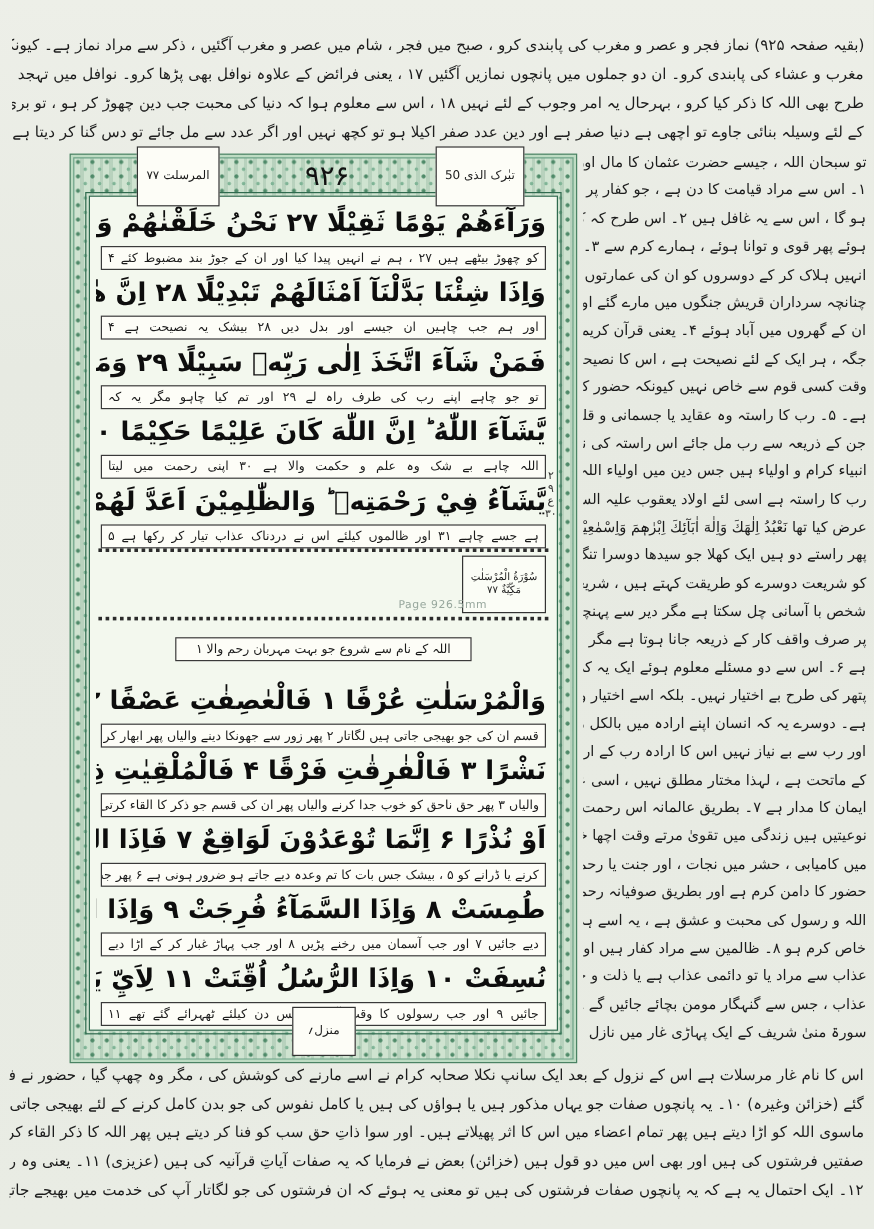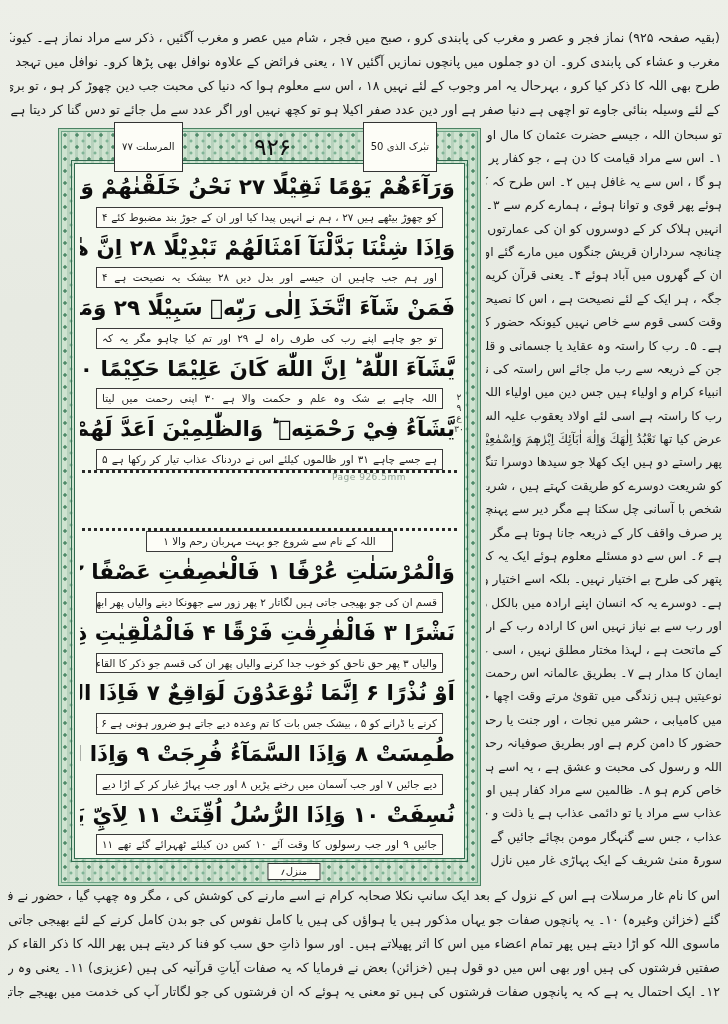--- a/index.html
+++ b/index.html
@@ -68,50 +68,50 @@
 
   .row-arabic{
     font-size:21.5px;font-weight:600;line-height:40px;height:40px;
     text-align:justify;text-align-last:justify;white-space:nowrap;
     overflow:hidden;padding:0 4px;color:#0d0d0d;
   }
   .row-urdu,.row-urdu-narrow{
     background:#fdfdf7;border:1px solid #3a3a3a;
     font-size:10.4px;line-height:19px;height:19px;
     text-align:justify;text-align-last:justify;white-space:nowrap;
-    overflow:hidden;padding:0 5px;margin:0 16px;
-  }
-  .row-urdu-narrow{width:62%;margin:0 auto;text-align:left;text-align-last:center;}
+    overflow:hidden;padding:0 5px;margin:0 4px;
+  }
+  .row-urdu-narrow{width:62%;margin:14px auto;text-align:left;text-align-last:center;}
 
   .bismillah-block{
     border-top:3px dotted #2b2b2b;border-bottom:3px dotted #2b2b2b;
     height:50px;display:flex;direction:rtl;align-items:stretch;gap:5px;
     padding:3px 2px;margin:0 2px;box-sizing:content-box;
   }
   .bm-box{
     border:1px solid #333;background:#fbfdf6;display:flex;flex-direction:column;
     align-items:center;justify-content:center;text-align:center;
   }
   .bm-side{flex:0 0 66px;font-size:8.5px;line-height:11px;padding:1px;}
   .bm-center{flex:1;font-size:17px;font-weight:700;}
 
   .manzil{
     position:absolute;bottom:5px;left:50%;transform:translateX(-50%);
     background:#fdfdf7;border:1px solid #333;font-size:10px;line-height:15px;
-    padding:0 12px;white-space:nowrap;z-index:2;margin-left:24px;
+    padding:12px 12px;white-space:nowrap;z-index:2;
   }
 
   
   .ruku-marker{
     position:absolute;left:451px;top:392px;width:16px;
     font-size:9px;line-height:10.5px;text-align:center;color:#2b2b2b;
     white-space:pre-line;
   }
   .watermark{
-    position:absolute;left:332px;top:472px;
+    position:absolute;left:332px;top:500px;
     font-size:9px;color:#97a79d;direction:ltr;letter-spacing:.5px;
   }
 </style>
 </head>
 <body>
 
 <div class="page">
 
   <div class="urdu-block top-block">
 
@@ -127,20 +127,21 @@
       <span class="hdr-num">۹۲۶</span>
       <span class="hdr-box">المرسلت ۷۷</span>
     </div>
 
     <div class="frame-inner">
       <div class="rows">
         
       <div class="frow row-arabic">وَرَآءَهُمْ يَوْمًا ثَقِيْلًا ۲۷ نَحْنُ خَلَقْنٰهُمْ وَشَدَدْنَآ اَسْرَهُمْ</div><div class="frow row-urdu">کو چھوڑ بیٹھے ہیں ۲۷ ، ہم نے انہیں پیدا کیا اور ان کے جوڑ بند مضبوط کئے ۴</div><div class="frow row-arabic">وَاِذَا شِئْنَا بَدَّلْنَآ اَمْثَالَهُمْ تَبْدِيْلًا ۲۸ اِنَّ هٰذِهٖ تَذْكِرَةٌ</div><div class="frow row-urdu">اور ہم جب چاہیں ان جیسے اور بدل دیں ۲۸ بیشک یہ نصیحت ہے ۴</div><div class="frow row-arabic">فَمَنْ شَآءَ اتَّخَذَ اِلٰى رَبِّهٖ سَبِيْلًا ۲۹ وَمَا تَشَآءُوْنَ اِلَّآ اَنْ</div><div class="frow row-urdu">تو جو چاہے اپنے رب کی طرف راہ لے ۲۹ اور تم کیا چاہو مگر یہ کہ</div><div class="frow row-arabic">يَّشَآءَ اللّٰهُ ؕ اِنَّ اللّٰهَ كَانَ عَلِيْمًا حَكِيْمًا ۳۰ يُّدْخِلُ مَنْ</div><div class="frow row-urdu">اللہ چاہے بے شک وہ علم و حکمت والا ہے ۳۰ اپنی رحمت میں لیتا</div><div class="frow row-arabic">يَّشَآءُ فِيْ رَحْمَتِهٖ ؕ وَالظّٰلِمِيْنَ اَعَدَّ لَهُمْ عَذَابًا اَلِيْمًا ۳۱</div><div class="frow row-urdu">ہے جسے چاہے ۳۱ اور ظالموں کیلئے اس نے دردناک عذاب تیار کر رکھا ہے ۵</div></div>
 
       <div class="bismillah-block">
+        <div class="bm-box bm-side">سُوْرَةُ الْمُرْسَلٰتِ مَکِّیَّةٌ ۷۷</div>
       </div>
 
       <div class="rows">
         
       <div class="frow row-urdu-narrow">اللہ کے نام سے شروع جو بہت مہربان رحم والا ۱</div><div class="frow row-arabic">وَالْمُرْسَلٰتِ عُرْفًا ۱ فَالْعٰصِفٰتِ عَصْفًا ۲ وَّالنّٰشِرٰتِ</div><div class="frow row-urdu">قسم ان کی جو بھیجی جاتی ہیں لگاتار ۲ پھر زور سے جھونکا دینے والیاں پھر ابھار کر اٹھانے</div><div class="frow row-arabic">نَشْرًا ۳ فَالْفٰرِقٰتِ فَرْقًا ۴ فَالْمُلْقِيٰتِ ذِكْرًا ۵ عُذْرًا</div><div class="frow row-urdu">والیاں ۳ پھر حق ناحق کو خوب جدا کرنے والیاں پھر ان کی قسم جو ذکر کا القاء کرتی ہیں ۴ حجت تمام</div><div class="frow row-arabic">اَوْ نُذْرًا ۶ اِنَّمَا تُوْعَدُوْنَ لَوَاقِعٌ ۷ فَاِذَا النُّجُوْمُ</div><div class="frow row-urdu">کرنے یا ڈرانے کو ۵ ، بیشک جس بات کا تم وعدہ دیے جاتے ہو ضرور ہونی ہے ۶ پھر جب تارے محو کر</div><div class="frow row-arabic">طُمِسَتْ ۸ وَاِذَا السَّمَآءُ فُرِجَتْ ۹ وَاِذَا الْجِبَالُ</div><div class="frow row-urdu">دیے جائیں ۷ اور جب آسمان میں رخنے پڑیں ۸ اور جب پہاڑ غبار کر کے اڑا دیے</div><div class="frow row-arabic">نُسِفَتْ ۱۰ وَاِذَا الرُّسُلُ اُقِّتَتْ ۱۱ لِاَيِّ يَوْمٍ اُجِّلَتْ ۱۲</div><div class="frow row-urdu">جائیں ۹ اور جب رسولوں کا وقت آئے ۱۰ کس دن کیلئے ٹھہرائے گئے تھے ۱۱</div></div>
     </div>
 
     <div class="manzil">منزل؍</div>
   </div>
 

